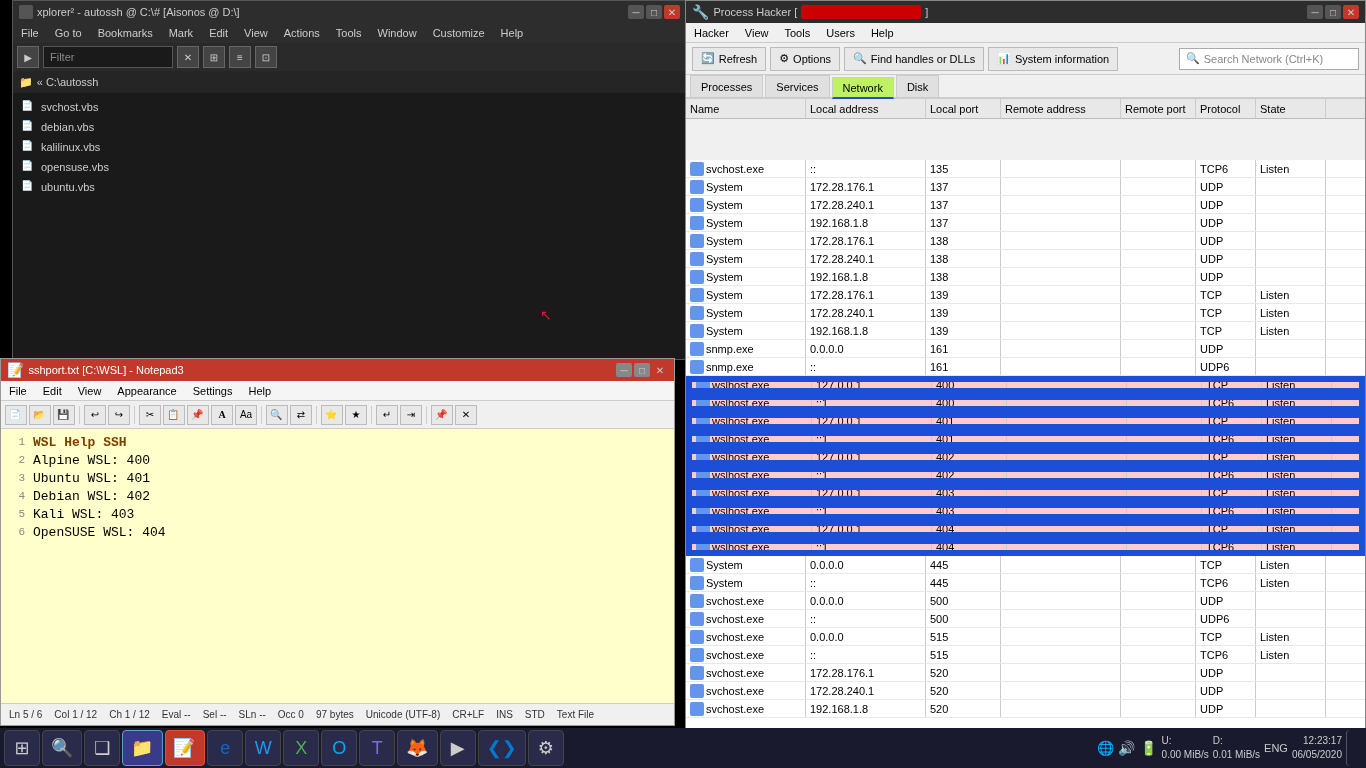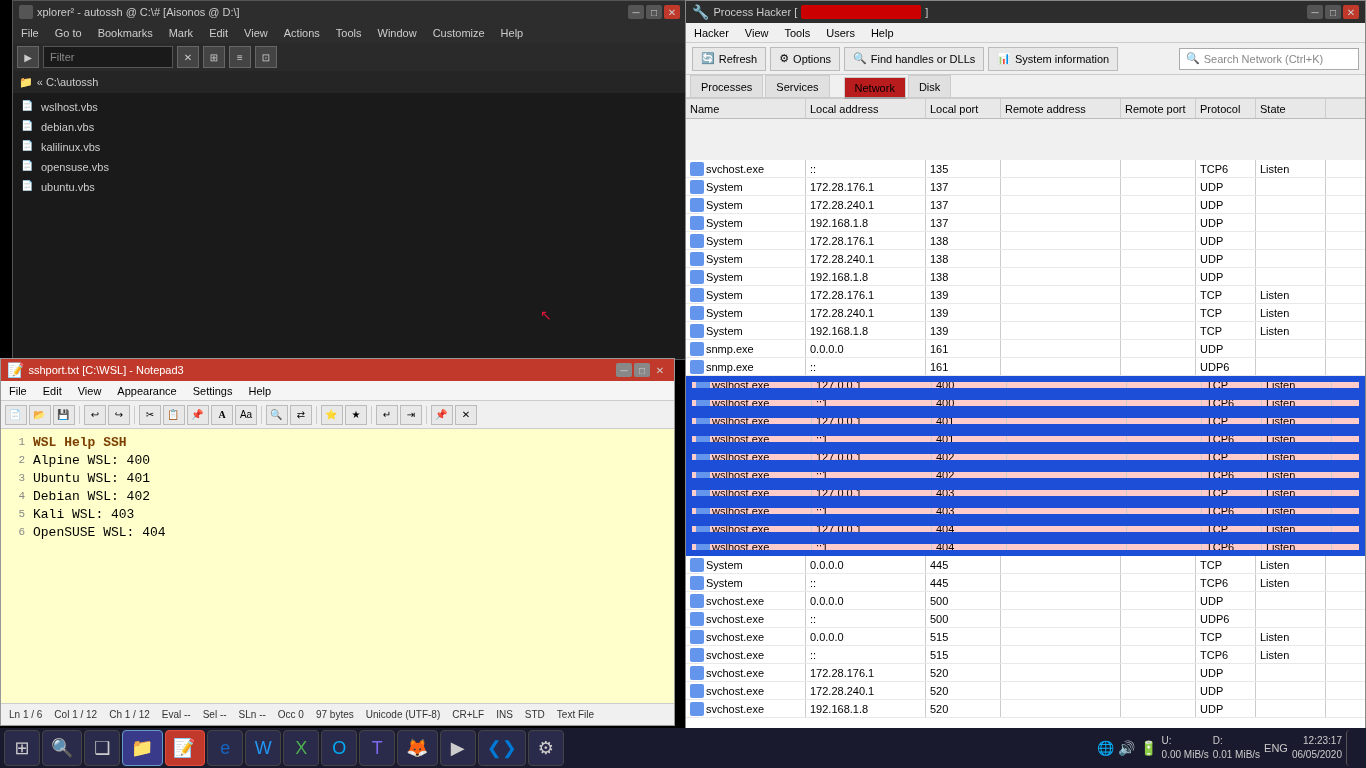--- a/index.html
+++ b/index.html
@@ -237,24 +237,23 @@
       padding: 0 10px;
       background: #e0e0e0;
       border: 1px solid #ccc;
       border-bottom: none;
       cursor: pointer;
       font-size: 11px;
       display: flex; align-items: center;
       margin-right: 2px;
     }
     .ph-tab.active {
-      background: #b91c1c;
-      border-bottom: 2px solid #a3a3a3;
+      background: #bef264;
+      border-bottom: 2px solid #1d4ed8;
       margin-bottom: -2px;
-      margin-left: 12px;
     }
     .ph-table-header {
       height: 20px;
       background: #e8e8e8;
       display: flex; align-items: center;
       border-bottom: 1px solid #bbb;
       font-size: 11px; font-weight: normal;
       color: #000;
     }
     .ph-col { overflow: hidden; white-space: nowrap; padding: 0 4px; border-right: 1px solid #ccc; display: flex; align-items: center; height: 100%; }
@@ -367,21 +366,21 @@
     <div class="toolbar-btn">⊡</div>
   </div>
   <div class="xplorer-content">
     <div class="breadcrumb-bar">
       <span class="folder-icon">📁</span>
       <span>« C:\autossh</span>
     </div>
     <div class="file-list">
       <div class="file-item">
         <span class="file-icon">📄</span>
-        <span>wslhost.vbs</span>
+        <span>svchost.vbs</span>
       </div>
       <div class="file-item">
         <span class="file-icon">📄</span>
         <span>debian.vbs</span>
       </div>
       <div class="file-item">
         <span class="file-icon">📄</span>
         <span>kalilinux.vbs</span>
       </div>
       <div class="file-item">
@@ -464,21 +463,21 @@
     <div class="line">
       <span class="line-num">5</span>
       <span>Kali WSL: 403</span>
     </div>
     <div class="line">
       <span class="line-num">6</span>
       <span>OpenSUSE WSL: 404</span>
     </div>
   </div>
   <div class="notepad-statusbar">
-    <span>Ln 1 / 6</span>
+    <span>Ln 5 / 6</span>
     <span>Col 1 / 12</span>
     <span>Ch 1 / 12</span>
     <span>Eval --</span>
     <span>Sel --</span>
     <span>SLn --</span>
     <span>Occ 0</span>
     <span>97 bytes</span>
     <span>Unicode (UTF-8)</span>
     <span>CR+LF</span>
     <span>INS</span>

